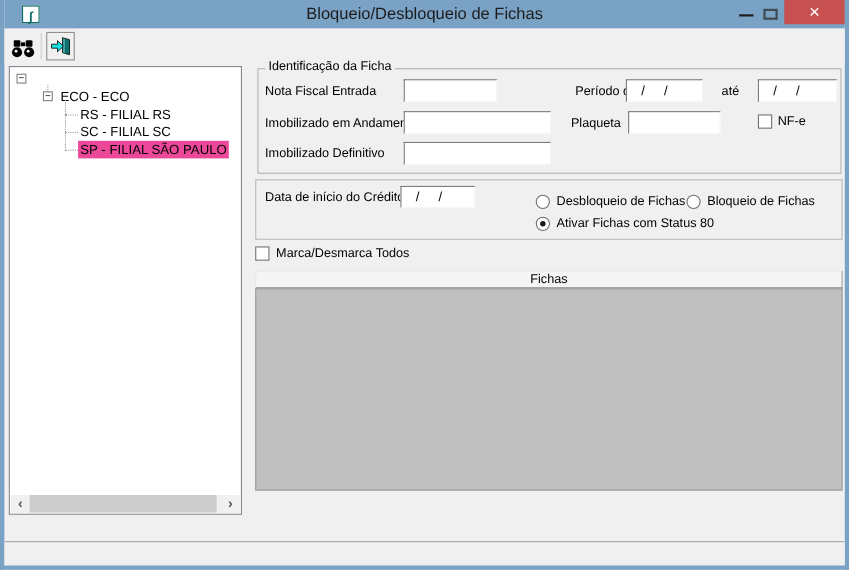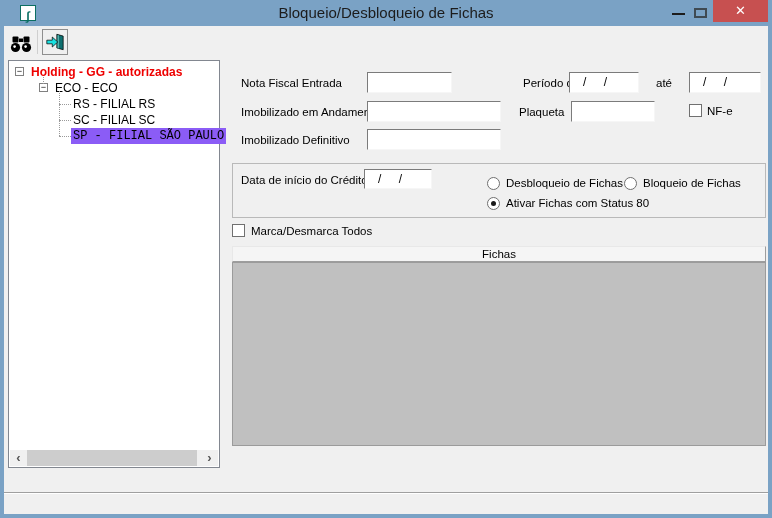--- a/index.html
+++ b/index.html
@@ -22,21 +22,21 @@
   
   .toolbar { position:absolute; left:0; top:26px; width:764px; height:32px; background:#f0f0f0; }
   .tb-find { position:absolute; left:4px; top:6px; width:26px; height:24px; display:flex; align-items:center; justify-content:center; }
   .tb-sep { position:absolute; left:33px; top:4px; width:1px; height:24px; background:#cfcfcf; }
   .tb-exit { position:absolute; left:38px; top:3px; width:26px; height:26px; border:1px solid #8f8f8f; background:#f0f0f0; display:flex; align-items:center; justify-content:center; }
   
   .tree { position:absolute; left:4px; top:60px; width:212px; height:408px; background:#fff; border:1px solid #828790; }
   .trow { position:absolute; left:0; width:100%; height:16px; font-size:12px; line-height:16px; white-space:nowrap; }
   .trow .lbl { position:absolute; top:0; padding:0 2px; }
   .trow.root .lbl { color:#ee0000; font-weight:bold; }
-  .trow.sel .lbl { background:#8b5cf6;font-family:Liberation Mono, monospace; }
+  .trow.sel .lbl { background:#ec4899; }
   .expander { position:absolute; width:9px; height:9px; top:3px; border:1px solid #808080; background:#fff; font-size:9px; line-height:7px; text-align:center; color:#000; }
   .dotv { position:absolute; width:1px; border-left:1px dotted #9a9a9a; }
   .doth { position:absolute; height:1px; border-top:1px dotted #9a9a9a; }
   
   .hscroll { position:absolute; left:1px; bottom:1px; width:208px; height:16px; background:#f0f0f0; }
   .hs-arrow { position:absolute; top:0; width:17px; height:16px; color:#555; font-size:13px; font-weight:bold; text-align:center; line-height:15px; background:#f0f0f0; }
   .hs-left { left:0; } .hs-right { right:0; }
   .hs-thumb { position:absolute; left:17px; top:0; width:170px; height:16px; background:#cdcdcd; }
   
   .lbl-s { position:absolute; font-size:11.5px; color:#000; white-space:nowrap; }
@@ -99,21 +99,20 @@
         <polygon points="13,2.5 20,4.5 20,19.5 13,17.5" fill="#0f7070" stroke="#000" stroke-width="0.8"></polygon>
         <line x1="14.5" y1="3.5" x2="14.5" y2="18" stroke="#7fd8d0" stroke-width="1"></line>
         <polygon points="2,9 8,9 8,5.5 14,11 8,16.5 8,13 2,13" fill="#19e0e0" stroke="#000" stroke-width="0.8"></polygon>
       </svg>
     </div>
   </div>
 
   <div class="tree">
     <div class="trow root" style="top:3px;">
       <div class="expander" style="left:6px;">−</div>
-      <span class="lbl" style="left:20px;">Holding -  GG -  autorizadas</span>
     </div>
     <div class="trow" style="top:19px;">
       <div class="expander" style="left:30px;">−</div>
       <span class="lbl" style="left:44px;text-align:center;">ECO - ECO</span>
     </div>
     <div class="trow" style="top:35px;">
       <span class="lbl" style="left:62px;">RS - FILIAL RS</span>
     </div>
     <div class="trow" style="top:51px;">
       <span class="lbl" style="left:62px;">SC - FILIAL SC</span>
@@ -128,20 +127,23 @@
     <div class="doth" style="left:50px; top:59px; width:12px;"></div>
     <div class="doth" style="left:50px; top:75px; width:12px;"></div>
 
     <div class="hscroll">
       <div class="hs-arrow hs-left">‹</div>
       <div class="hs-thumb"></div>
       <div class="hs-arrow hs-right">›</div>
     </div>
   </div>
 
+  <div class="gbox">
+    <span class="gbox-legend">Identificação da Ficha</span>
+  </div>
   <span class="lbl-s" style="left:237px; top:77px;">Nota Fiscal Entrada</span>
   <div class="tb-input" style="left:363px; top:72px; width:85px; height:21px;"></div>
   <span class="lbl-s" style="left:503px; top:77px;padding-left:16px;">Período de</span>
   <div class="tb-input date-val" style="left:565px; top:72px; width:70px; height:21px;">/ /</div>
   <span class="lbl-s" style="left:652px; top:77px;">até</span>
   <div class="tb-input date-val" style="left:685px; top:72px; width:72px; height:21px;">/ /</div>
 
   <span class="lbl-s" style="left:237px; top:106px;">Imobilizado em Andamento</span>
   <div class="tb-input" style="left:363px; top:101px; width:134px; height:21px;"></div>
   <span class="lbl-s" style="left:515px; top:106px;">Plaqueta</span>

